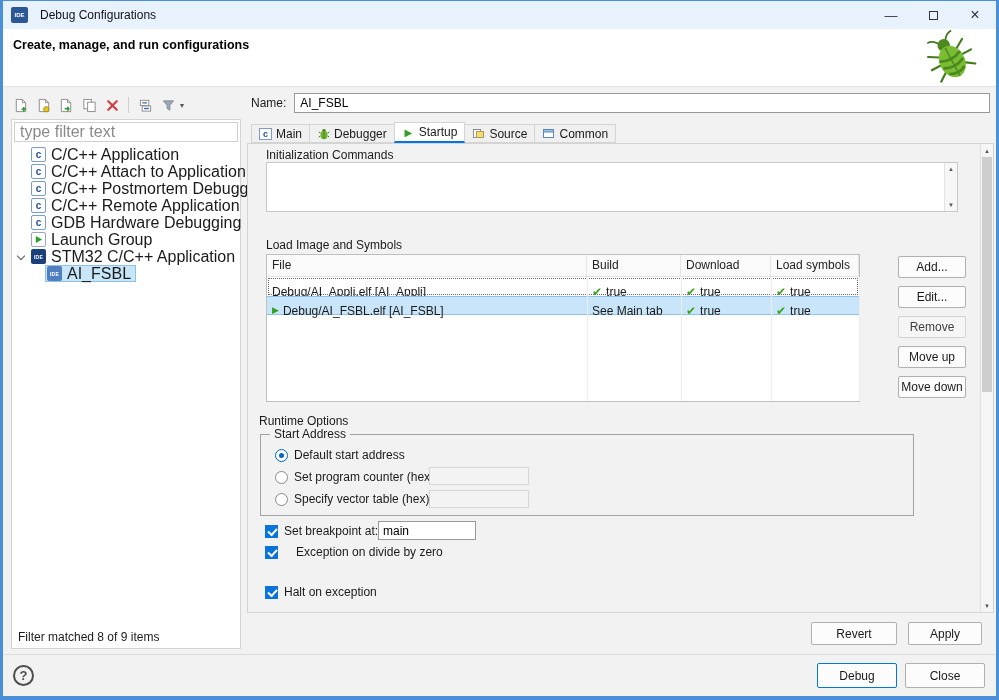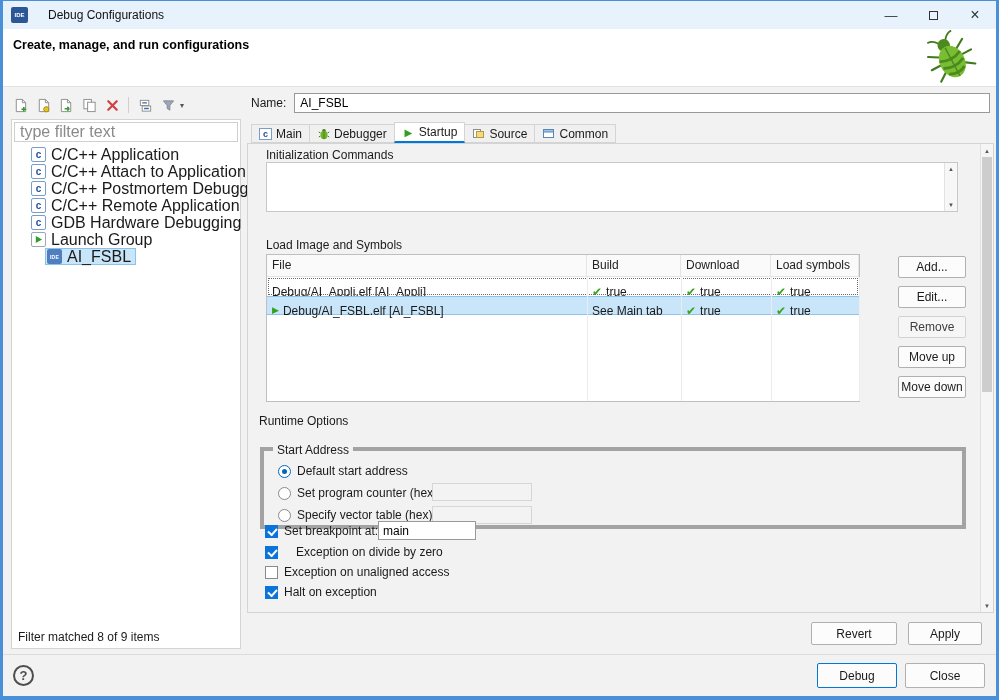--- a/index.html
+++ b/index.html
@@ -6,21 +6,21 @@
   html,body { width:999px; height:700px; }
   body { font-family:"Liberation Sans","DejaVu Sans",sans-serif; font-size:12px; color:#1a1a1a; background:#fff; }
 
   .window { position:relative; width:999px; height:700px; background:#f2f2f2;
             border:3px solid #4a90d9; border-top-width:1px; border-bottom-width:4px; overflow:hidden; }
 
   
   .titlebar { position:absolute; top:0; left:0; right:0; height:28px; background:#e7f2fc; display:flex; align-items:center; }
   .app-icon { width:17px; height:16px; margin-left:8px; background:#2b5797; color:#fff; font-size:6px; font-weight:bold;
               display:flex; align-items:center; justify-content:center; border-radius:2px; }
-  .title-text { margin-left:20px; font-size:12px; color:#111; }
+  .title-text { margin-left:12px; font-size:12px; color:#111; }
   .win-controls { margin-left:auto; display:flex; height:100%; }
   .win-btn { width:42px; height:100%; display:flex; align-items:center; justify-content:center; font-size:13px; color:#333; cursor:default; }
   .max-box { width:9px; height:9px; border:1px solid #333; display:block; }
   .win-btn.close-glyph { font-size:16px; }
 
   
   .header { position:absolute; top:28px; left:0; right:0; height:58px; background:#fff; border-bottom:1px solid #e3e3e3; }
   .header-title { position:absolute; top:9px; left:10px; font-weight:bold; font-size:12.5px; color:#000; }
   .bug-wrap { position:absolute; right:14px; top:1px; }
 
@@ -94,21 +94,21 @@
   .row-play { display:none; color:#35a01f; font-size:9px; line-height:1; }
   .has-play .row-play { display:inline; }
   .vline { position:absolute; top:22px; bottom:0; width:1px; background:#ececec; }
 
   .btn { font-size:12px; color:#1a1a1a; background:#fcfcfc; border:1px solid #b0b0b0; border-radius:2px;
          display:flex; align-items:center; justify-content:center; font-family:inherit; cursor:default; }
   .btn.disabled { color:#404040; border-color:#d2d2d2; background:#f6f6f6; }
   .tbl-btn { position:absolute; left:650px; width:68px; height:22px; }
 
   
-  .group { position:absolute; left:12px; top:303px; width:706px; height:82px; border:4px solid #a3a3a3; }
+  .group { position:absolute; left:12px; top:290px; width:654px; height:82px; border:1px solid #a3a3a3; }
   .group-label { position:absolute; top:-8px; left:9px; background:#f2f2f2; padding:0 4px; font-size:12px; }
   .radio-row { position:absolute; left:14px; display:flex; align-items:center; gap:6px; height:16px; }
   .radio { width:13px; height:13px; border-radius:50%; border:1px solid #8a8a8a; background:#fff; position:relative; flex:0 0 13px; }
   .radio.checked { border-color:#0067c0; }
   .radio.checked::after { content:""; position:absolute; left:3px; top:3px; width:5px; height:5px; border-radius:50%; background:#0067c0; }
   .hex-input { position:absolute; left:168px; width:100px; height:18px; background:#f3f3f3; border:1px solid #d6d6d6; font-family:inherit; }
 
   .cb-row { position:absolute; left:17px; display:flex; align-items:center; gap:6px; height:16px; }
   .checkbox { width:13px; height:13px; border:1px solid #8a8a8a; background:#fff; position:relative; flex:0 0 13px; }
   .checkbox.checked { background:#0a74da; border-color:#0a74da; }
@@ -257,20 +257,25 @@
       <div class="tree-row">
         <span class="exp-space root-pad"></span>
         <span class="ti ti-lg">
           <svg width="9" height="9" viewBox="0 0 10 10">
               <polygon points="2,1 9,5 2,9" fill="#2e9e2e"></polygon>
             </svg>
         </span>
         <span class="tree-label">Launch Group</span>
       </div>
       <div class="tree-row">
+        <span class="expander"></span>
+        <span class="ti ti-ide">IDE</span>
+        <span class="tree-label">STM32 C/C++ Application</span>
+      </div>
+      <div class="tree-row">
         <span class="child-pad"></span>
         <span class="lbl-wrap selected">
           <span class="ti ti-ide-light">IDE</span>
           <span class="tree-label">AI_FSBL</span>
         </span>
       </div>
 
     </div>
     <div class="filter-status">Filter matched 8 of 9 items</div>
   </div>
@@ -416,24 +421,20 @@
       <div class="cb-row" style="top:379px;">
         <span class="checkbox checked"></span>
         <span>Set breakpoint at:</span>
       </div>
       <input class="bp-input" value="main" style="">
 
       <div class="cb-row" style="top:400px;gap:18px;">
         <span class="checkbox checked"></span>
         <span>Exception on divide by zero</span>
       </div>
-      <div class="cb-row" style="top:420px;">
-        <span class="checkbox"></span>
-        <span>Exception on unaligned access</span>
-      </div>
       <div class="cb-row" style="top:440px;">
         <span class="checkbox checked"></span>
         <span>Halt on exception</span>
       </div>
 
       <div class="v-scroll">
         <span class="v-arrow" style="top:0;">▲</span>
         <div class="v-thumb"></div>
         <span class="v-arrow" style="bottom:0;">▼</span>
       </div>

